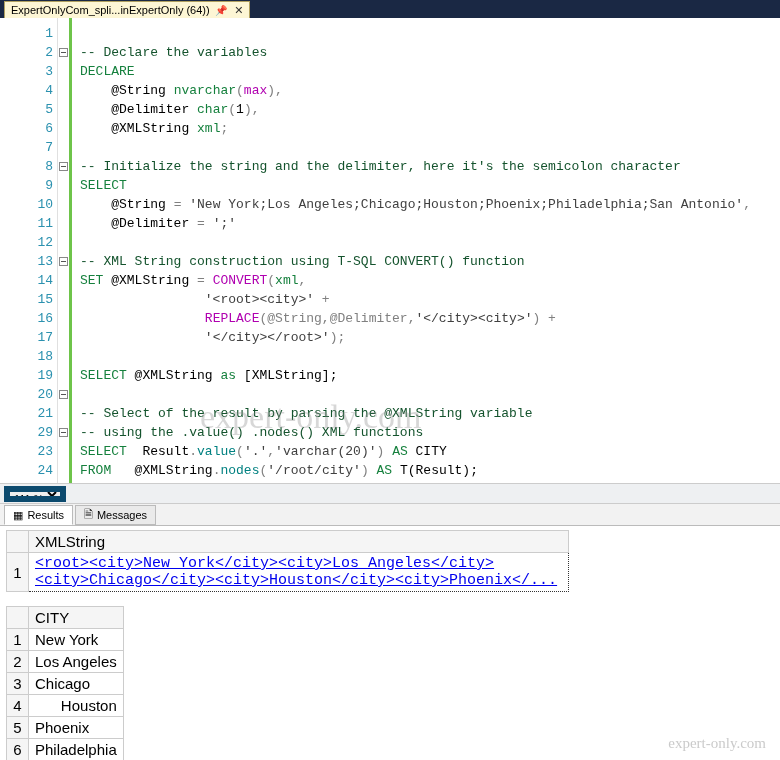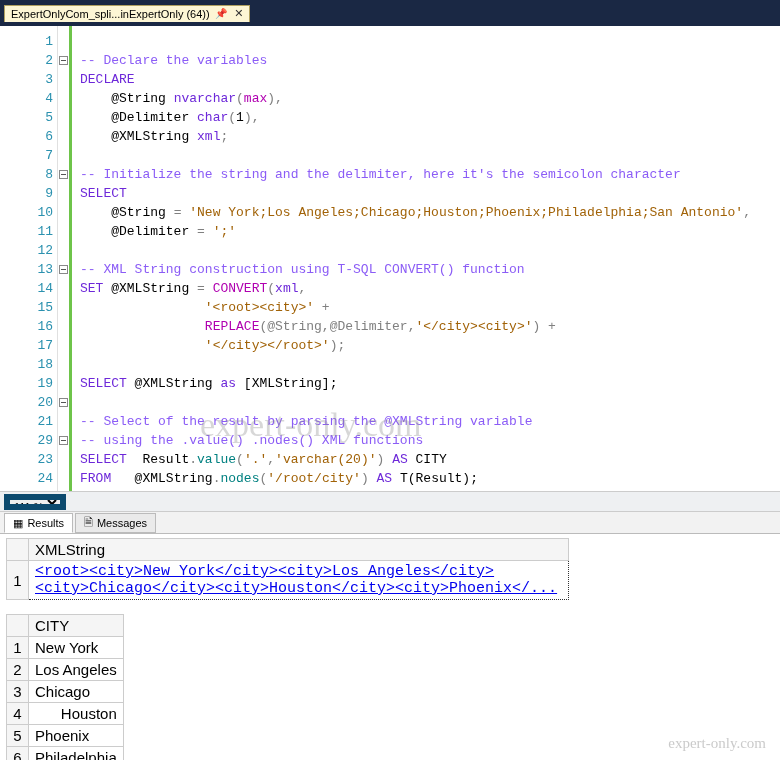--- a/index.html
+++ b/index.html
@@ -7,23 +7,23 @@
     font-family: Consolas, 'Courier New', monospace;
     font-size: 13px;
     width: 780px;
     height: 760px;
     background: #fff;
     overflow: hidden;
     position: relative;
   }
   .title-bar {
     background: #1a2844;
-    height: 26px;
-    display: flex;
-    align-items: center;
+    height: 18px;
+    display: flex;
+    align-items: flex-end;
   }
   .tab {
     background: #fdf6d5;
     border: 1px solid #b0a060;
     border-bottom: none;
     padding: 1px 6px;
     font-family: 'Segoe UI', Tahoma, sans-serif;
     font-size: 11px;
     display: flex;
     align-items: center;
@@ -74,23 +74,23 @@
   .fold-strip .fbox span::before {
     content:''; position:absolute; left:1px; right:1px; top:3px; border-top:1px solid #555;
   }
   .code {
     padding: 6px 0 0 8px;
     white-space: pre;
     line-height: 19px;
     position: relative;
     flex:1;
   }
-  .c-comment { color: #8b5cf6; }
-  .c-keyword { color: #6d28d9; }
-  .c-string  { color: #a16207; }
+  .c-comment { color: #14532d; }
+  .c-keyword { color: #15803d; }
+  .c-string  { color: #404040; }
   .c-func    { color: #b000b0; }
   .c-gray    { color: #808080; }
   .c-sys     { color: #008080; }
   .watermark {
     position: absolute;
     top: 380px; left: 200px;
     font-family: Georgia, serif;
     font-size: 34px;
     color: rgba(140,140,140,0.35);
     pointer-events: none;

